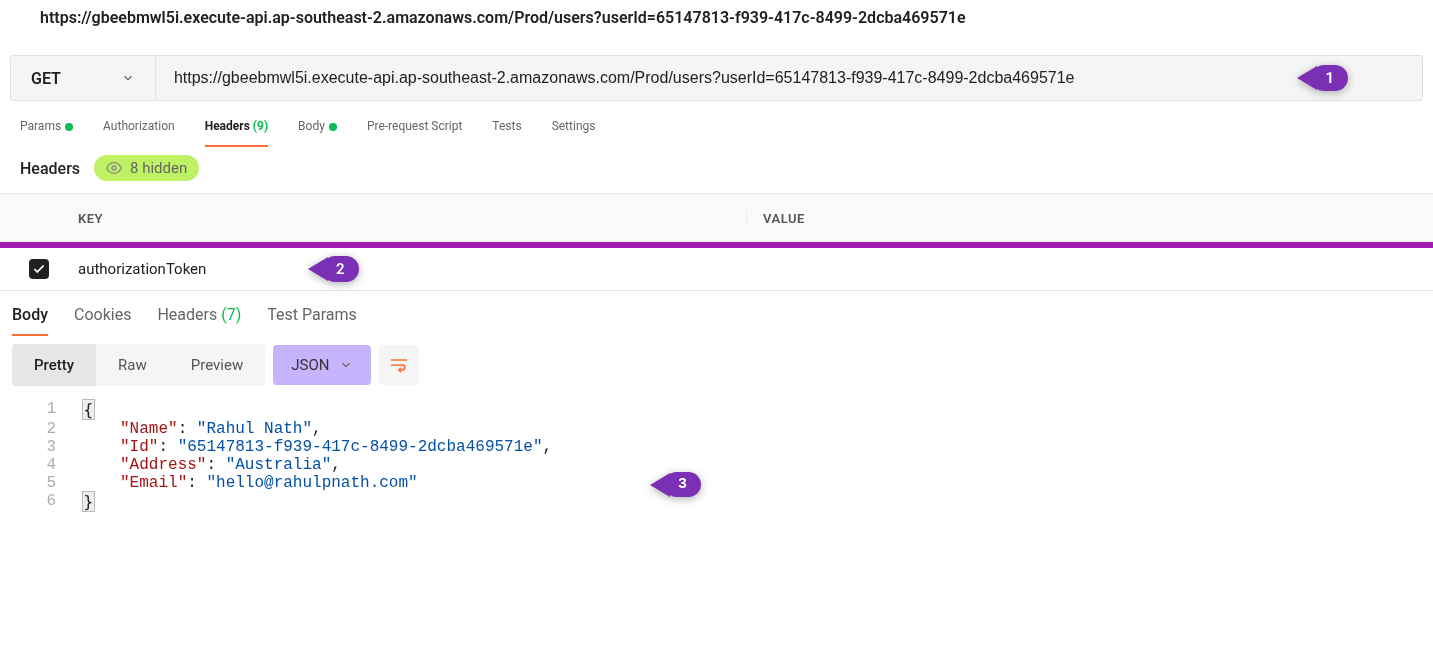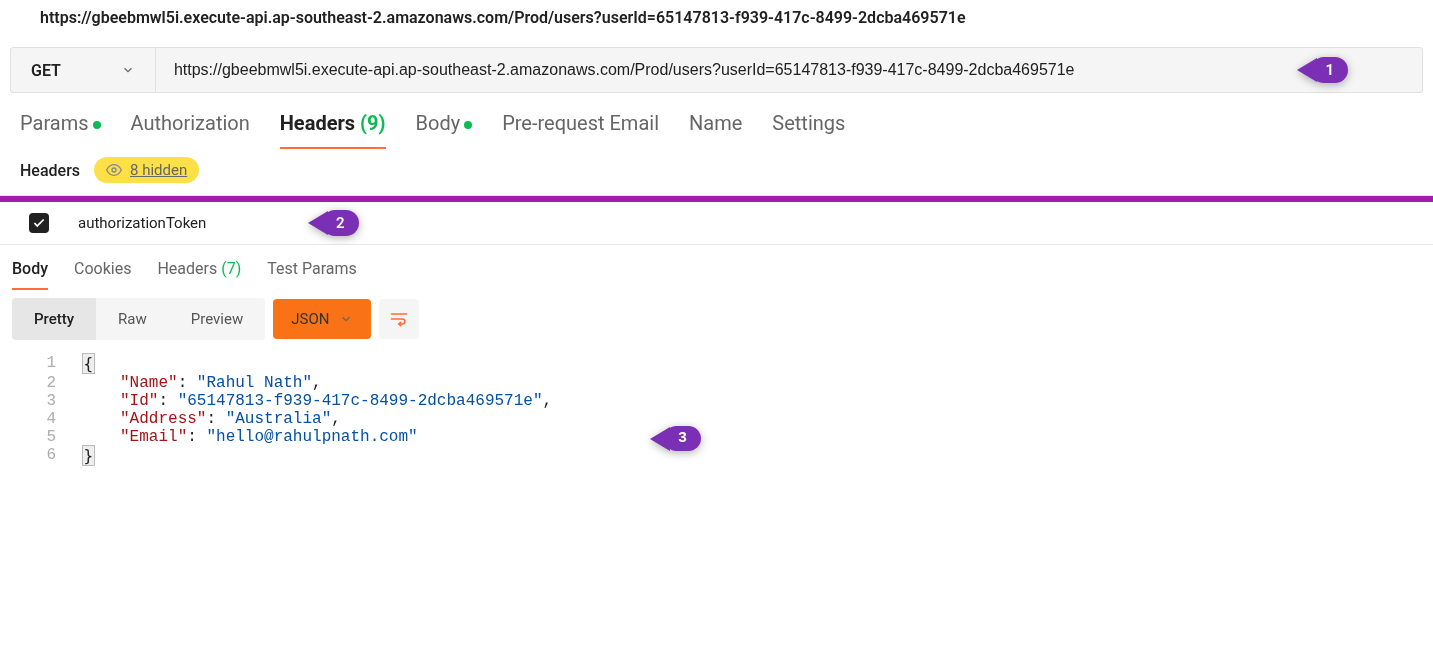--- a/index.html
+++ b/index.html
@@ -1,44 +1,44 @@
 <!DOCTYPE html>
 <html><head>
 <meta charset="utf-8">
 <style>
   * { box-sizing: border-box; margin: 0; padding: 0; }
   body { font-family: -apple-system, BlinkMacSystemFont, "Segoe UI", Roboto, Arial, sans-serif; font-size: 15px; color: #212121; background: #fff; width: 1433px; }
   .title-bar { padding: 8px 40px 12px 40px; font-weight: 600; font-size: 16px; color: #212121; }
-  .url-row { display: flex; margin: 8px 10px 0 10px; background: #f5f5f5; border: 1px solid #e0e0e0; border-radius: 3px; height: 46px; align-items: center; position: relative; }
+  .url-row { display: flex; margin: 16px 10px 0 10px; background: #f5f5f5; border: 1px solid #e0e0e0; border-radius: 3px; height: 46px; align-items: center; position: relative; }
   .method-select { display: flex; align-items: center; gap: 60px; padding: 0 20px; font-weight: 600; font-size: 16px; cursor: pointer; border-right: 1px solid #e0e0e0; height: 100%; }
   .method-select .chev { color: #666; }
   .url-input { flex: 1; padding: 0 18px; font-size: 16px; background: transparent; border: none; outline: none; color: #212121; }
-  .tabs-row { display: flex; gap: 30px; padding: 18px 24px 0 20px; align-items: center; font-size: 20px; }
+  .tabs-row { display: flex; gap: 30px; padding: 18px 24px 0 20px; align-items: center; font-size: 12px; }
   .tab { color: #666; cursor: pointer; padding-bottom: 12px; border-bottom: 2px solid transparent; white-space: nowrap; }
   .tab.active { color: #212121; border-bottom-color: #ff6c37; font-weight: bold; }
   .dot-green { display: inline-block; width: 8px; height: 8px; border-radius: 50%; background: #0cbb52; margin-left: 4px; vertical-align: middle; }
   .count-green { color: #0cbb52; }
   .headers-sub { display: flex; align-items: center; gap: 14px; padding: 8px 20px 12px 20px; font-size: 16px; }
-  .hidden-pill { background: #fde047; border-radius: 14px; padding: 4px 12px; display: flex; align-items: center; gap: 8px; color: #666; font-size: 15px; text-decoration: underline; }
+  .hidden-pill { background: #bef264; border-radius: 14px; padding: 4px 12px; display: flex; align-items: center; gap: 8px; color: #666; font-size: 15px; }
   .eye-icon { color: #888; }
   .hdr-table { border-top: 1px solid #e6e6e6; border-bottom: 1px solid #e6e6e6; }
   .hdr-row { display: flex; align-items: center; min-height: 48px; }
   .hdr-row.th { background: #fafafa; font-weight: 600; letter-spacing: 0.5px; color: #555; font-size: 13px; }
   .cell-check { width: 78px; display: flex; justify-content: center; }
   .cell-key { flex: 0 0 668px; padding-right: 10px; display:flex; align-items:center; position:relative; }
   .cell-value { flex: 1; padding-right: 10px; overflow: hidden; white-space: nowrap; text-overflow: ellipsis; border-left: 1px solid #eee; padding-left: 16px; }
   .chk { width: 20px; height: 20px; border-radius: 4px; background: #212121; display: flex; align-items: center; justify-content: center; color: #fff; font-size: 13px; }
   .resp-tabs { display: flex; gap: 26px; padding: 14px 12px 0 12px; font-size: 16px; }
   .rtab { color: #666; cursor: pointer; padding-bottom: 10px; border-bottom: 2px solid transparent; }
   .rtab.active { color: #212121; border-bottom-color: #ff6c37; font-weight:500; }
   .resp-toolbar { display: flex; gap: 8px; padding: 8px 12px 8px 12px; align-items: center; }
   .seg { display: flex; background: #f5f5f5; border-radius: 4px; overflow: hidden; }
   .seg button { border: none; background: transparent; padding: 12px 22px; font-size: 15px; cursor: pointer; color: #555; font-family: inherit; }
   .seg button.active { background: #e6e6e6; color: #212121; font-weight: 500; }
-  .fmt-select { display: flex; align-items: center; gap: 10px; padding: 0 18px; background: #f97316; border-radius: 4px; height: 40px; font-size: 15px; color: #333; cursor: pointer; }
+  .fmt-select { display: flex; align-items: center; gap: 10px; padding: 0 18px; background: #c4b5fd; border-radius: 4px; height: 40px; font-size: 15px; color: #333; cursor: pointer; }
   .wrap-btn { width: 40px; height: 40px; background: #f5f5f5; border-radius: 4px; display: flex; align-items: center; justify-content: center; cursor: pointer; }
   .code-area { font-family: "SFMono-Regular", Consolas, "Liberation Mono", Menlo, monospace; font-size: 16px; padding: 6px 0 10px 0; }
   .code-line { display: flex; }
   .gutter { width: 72px; text-align: right; padding-right: 16px; color: #aeaeae; user-select: none; }
   .code { white-space: pre; }
   .json-key { color: #a31515; }
   .json-str { color: #0451a5; }
   .json-punc { color: #222; }
   .brace-mark { background: #eee; border: 1px solid #bbb; font-family: monospace; padding:0 1px;}
   .annot { position: absolute; z-index: 10; display: flex; align-items: center; filter: drop-shadow(0 2px 4px rgba(0,0,0,0.3)); }
@@ -71,39 +71,44 @@
     <span>Params</span><span class="dot-green"></span>
   </div>
   <div class="tab">Authorization</div>
   <div class="tab active">
     <span>Headers</span>
     <span class="count-green">(9)</span>
   </div>
   <div class="tab">
     <span>Body</span><span class="dot-green"></span>
   </div>
-  <div class="tab">Pre-request Email</div>
-  <div class="tab">Name</div>
+  <div class="tab">Pre-request Script</div>
+  <div class="tab">Tests</div>
   <div class="tab">Settings</div>
 </div>
 
 <div class="headers-sub">
   <span style="font-weight:500;">Headers</span>
   <span class="hidden-pill">
     <span class="eye-icon">
       <svg width="16" height="16" viewBox="0 0 24 24" fill="none" stroke="#888" stroke-width="2">
           <path d="M1 12s4-8 11-8 11 8 11 8-4 8-11 8-11-8-11-8z"></path>
           <circle cx="12" cy="12" r="3"></circle>
         </svg>
     </span>
     <span>8 hidden</span>
   </span>
 </div>
 
 <div class="hdr-table">
+  <div class="hdr-row th">
+    <div class="cell-check"></div>
+    <div class="cell-key">KEY</div>
+    <div class="cell-value">VALUE</div>
+  </div>
   <div class="hdr-row" style="border-top:6px solid #a21caf;text-align:center;">
     <div class="cell-check">
       <span class="chk">
         <svg width="14" height="14" viewBox="0 0 24 24" fill="none" stroke="#fff" stroke-width="3">
             <polyline points="20 6 9 17 4 12"></polyline>
           </svg>
       </span>
     </div>
     <div class="cell-key">
       <span>authorizationToken</span>

